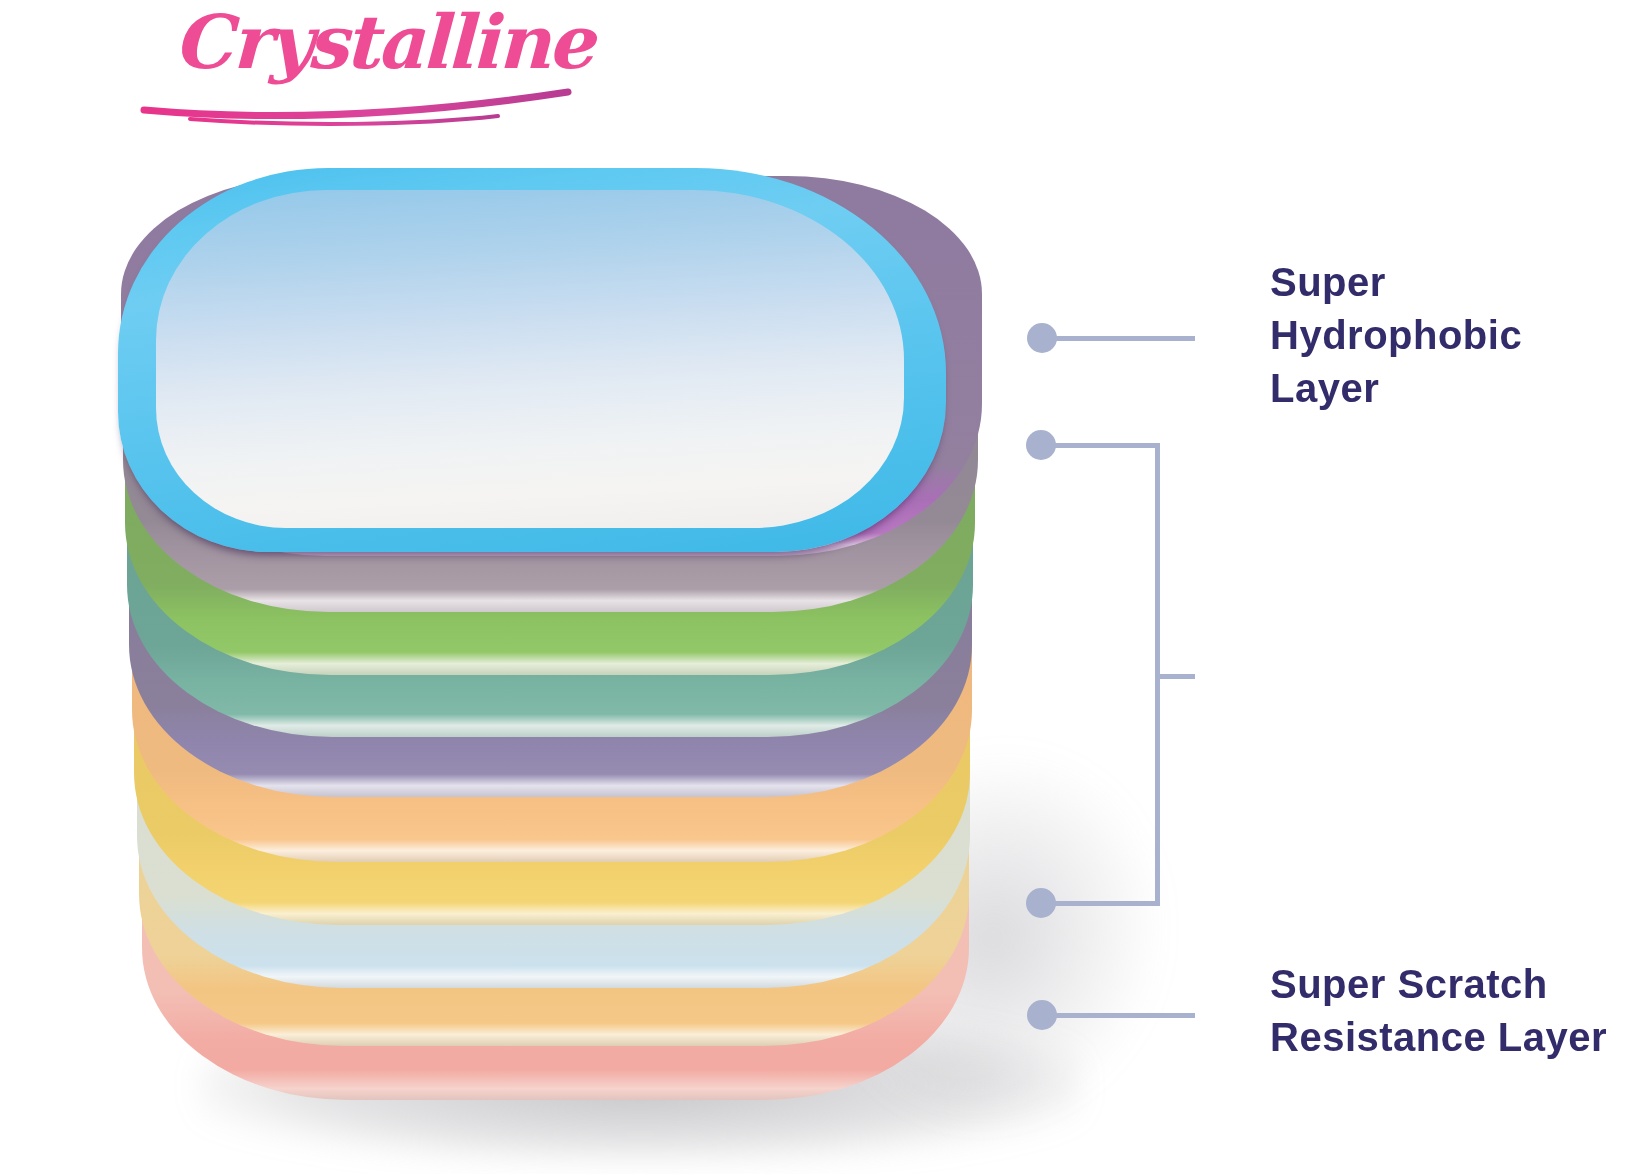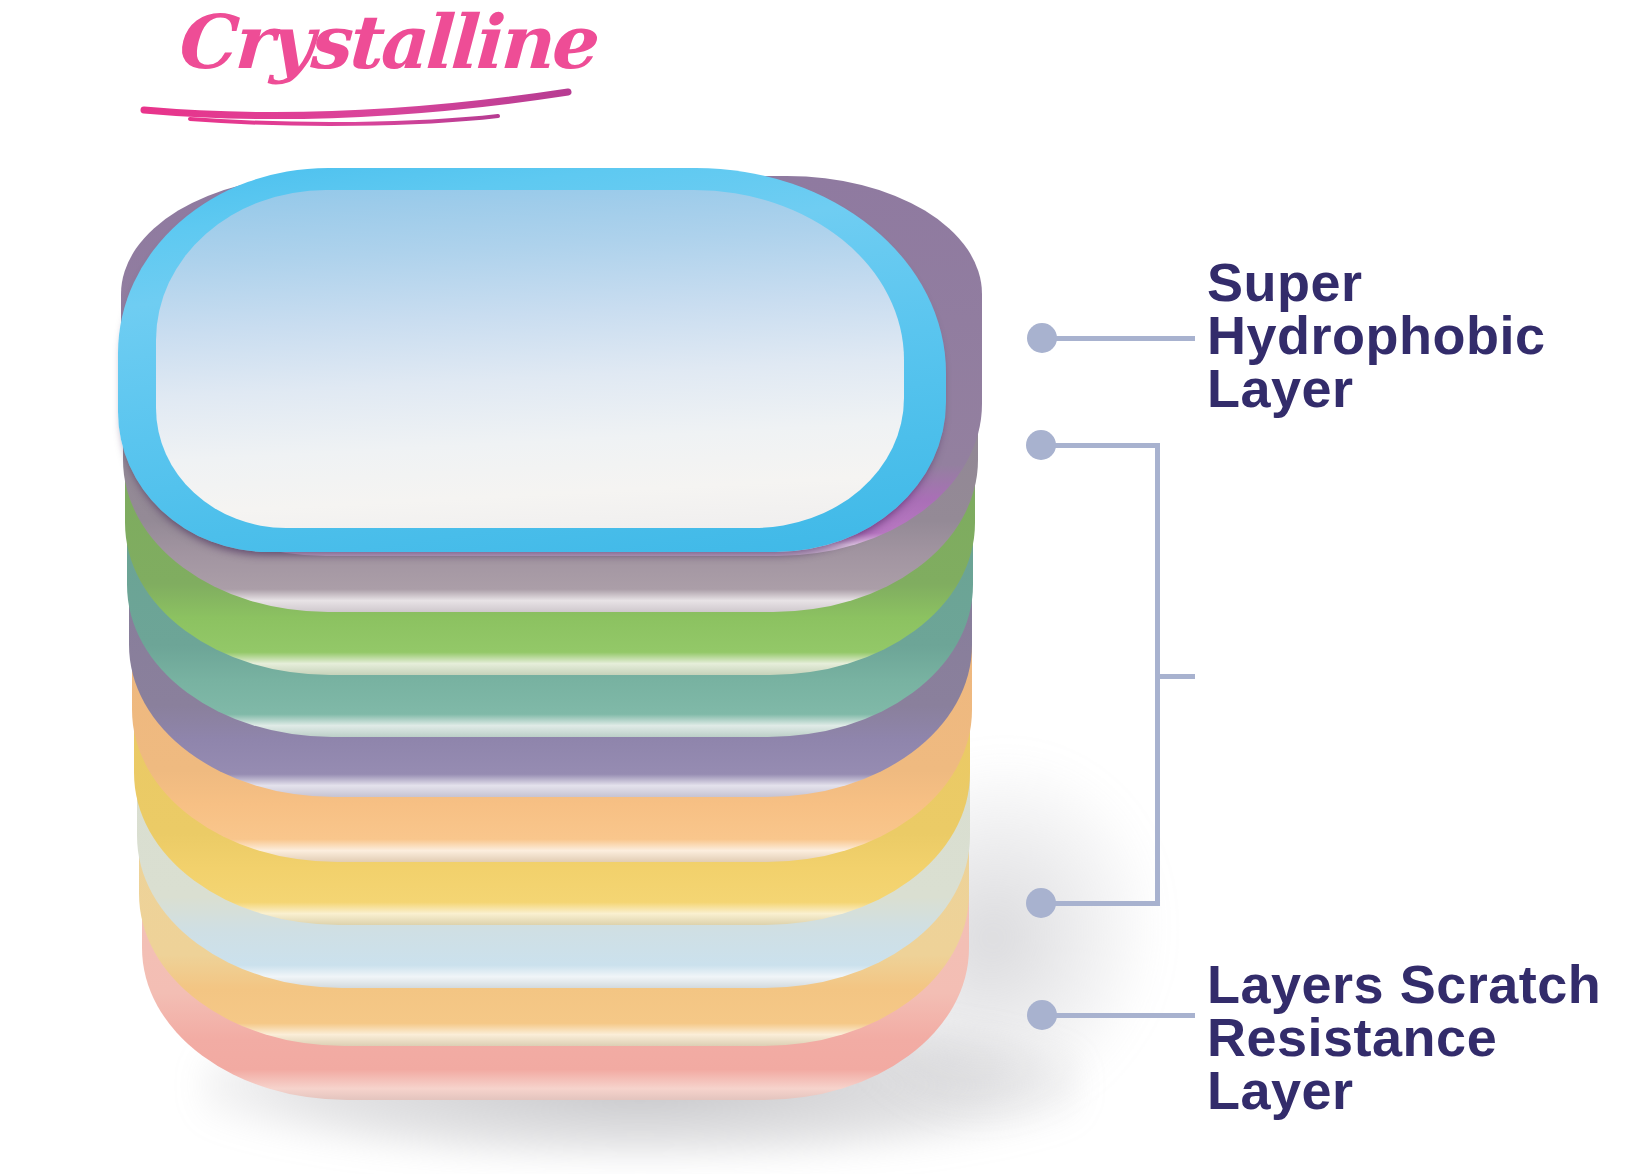--- a/index.html
+++ b/index.html
@@ -74,23 +74,23 @@
     z-index:1;
   }
 
   
   .dot{position:absolute;width:30px;height:30px;border-radius:50%;background:#A8B2CF;z-index:20;}
   .cline{position:absolute;height:5px;background:#A8B2CF;z-index:20;}
   .vline{position:absolute;width:5px;background:#A8B2CF;z-index:20;}
 
   
   .lbl{
-    position:absolute;left:1207px;
+    position:absolute;left:1270px;
     color:#332C6B;
-    font-size:54px;font-weight:bold;
+    font-size:40px;font-weight:bold;
     line-height:53px;
     white-space:pre-line;
     z-index:21;
     letter-spacing:0.5px;
   }
   .lbl1{top:256px;}
   .lbl2{top:596px;}
   .lbl3{top:958px;}
 </style>
 </head>
@@ -138,16 +138,16 @@
   <div class="cline" style="left:1041px;top:901px;width:119px;"></div>
   <div class="cline" style="left:1157px;top:674px;width:38px;"></div>
   <div class="dot" style="left:1026px;top:888px;"></div>
 
   <div class="dot" style="left:1027px;top:1000px;"></div>
   <div class="cline" style="left:1042px;top:1013px;width:153px;"></div>
 
   <div class="lbl lbl1">Super
 Hydrophobic
 Layer</div>
-  <div class="lbl lbl3">Layers Scratch
+  <div class="lbl lbl3">Super Scratch
 Resistance Layer</div>
 
 </div>
 
 </body></html>

